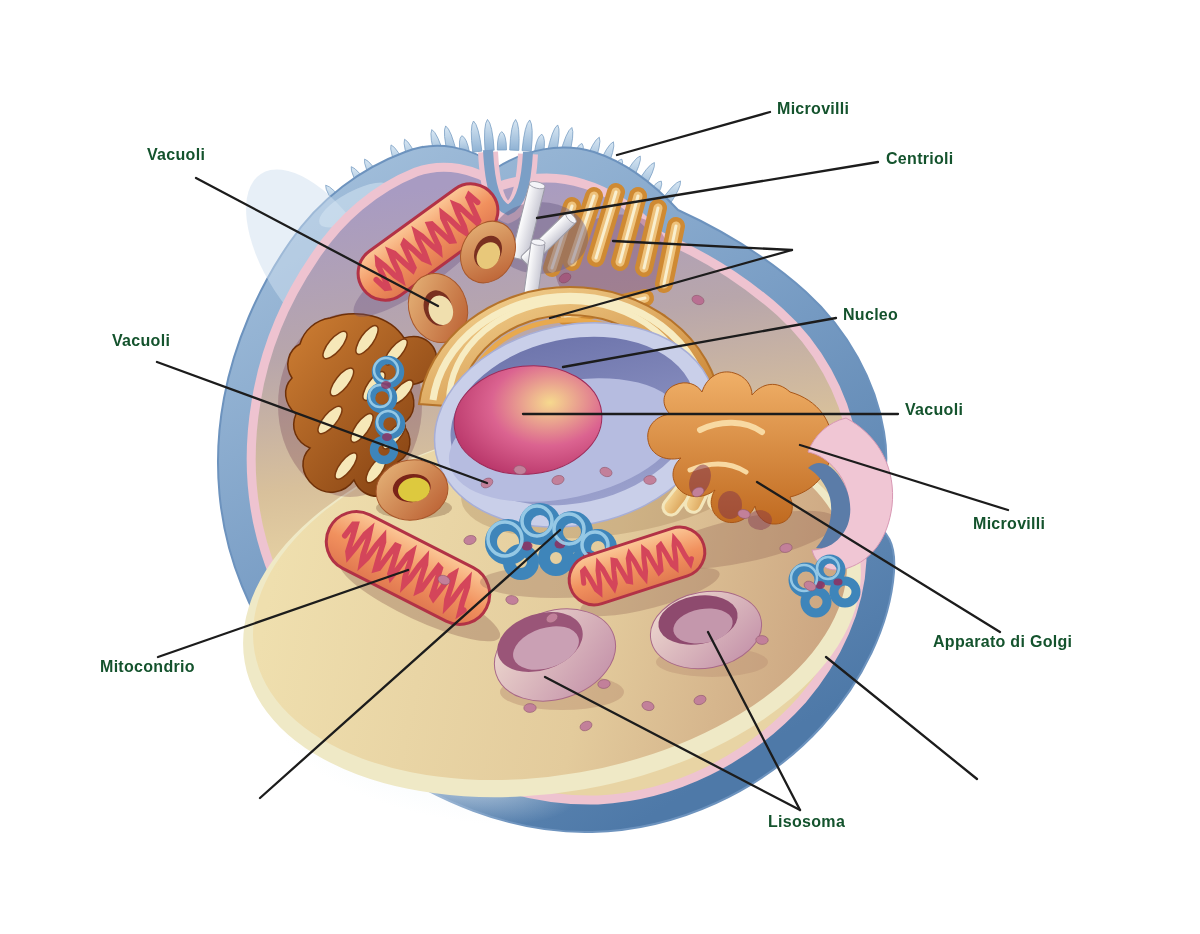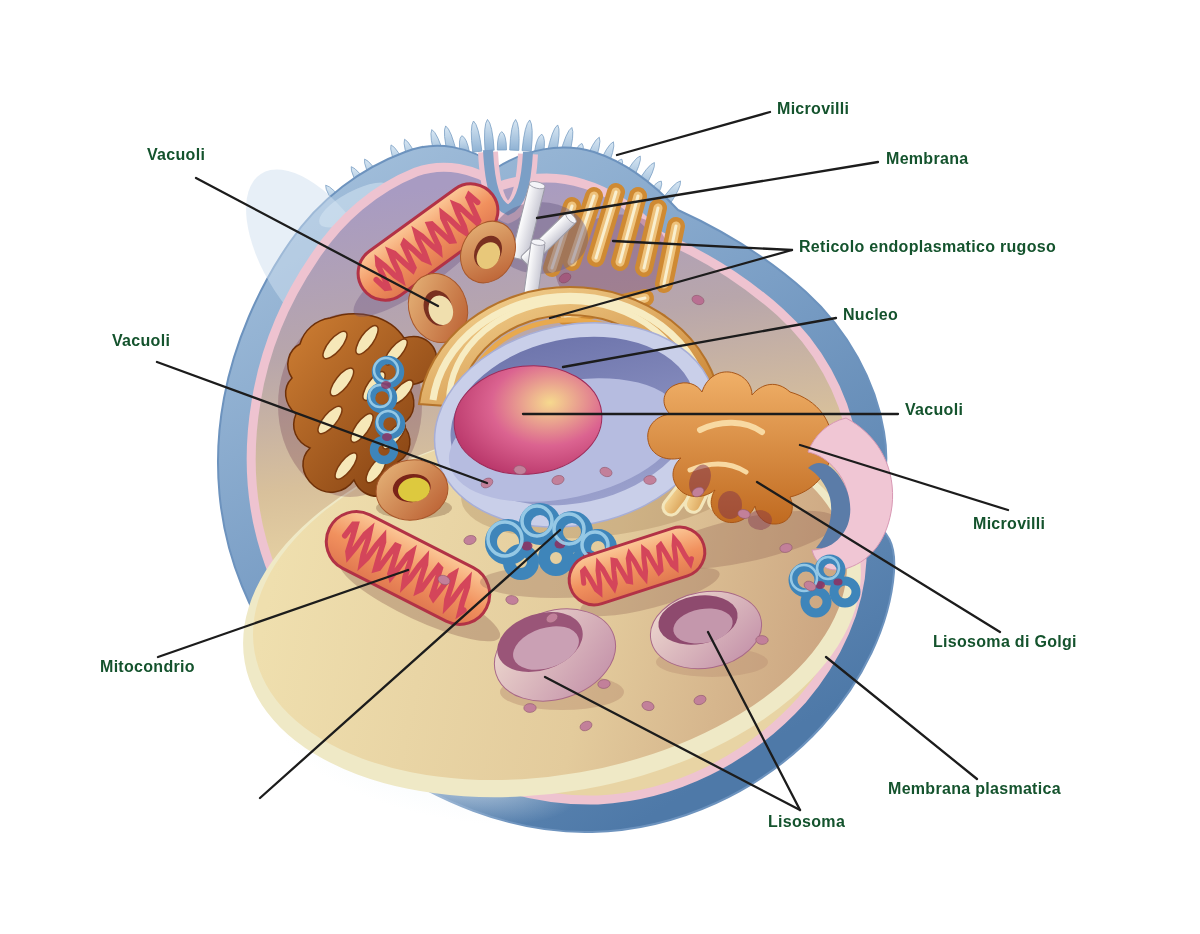--- a/index.html
+++ b/index.html
@@ -399,21 +399,19 @@
     <line x1="977" y1="779" x2="826" y2="657"></line>
     <line x1="800" y1="810" x2="545" y2="677"></line>
     <line x1="800" y1="810" x2="708" y2="632"></line>
   </g>
 </svg>
 
 <div class="lbl" style="left:147px;top:146px">Vacuoli</div>
 <div class="lbl" style="left:112px;top:332px">Vacuoli</div>
 <div class="lbl" style="left:100px;top:658px">Mitocondrio</div>
 <div class="lbl" style="left:777px;top:100px">Microvilli</div>
-<div class="lbl" style="left:886px;top:150px">Membrana</div>
-<div class="lbl" style="left:799px;top:238px">Reticolo endoplasmatico rugoso</div>
+<div class="lbl" style="left:886px;top:150px">Centrioli</div>
 <div class="lbl" style="left:843px;top:306px">Nucleo</div>
 <div class="lbl" style="left:905px;top:401px">Vacuoli</div>
 <div class="lbl" style="left:973px;top:515px">Microvilli</div>
-<div class="lbl" style="left:933px;top:633px">Lisosoma di Golgi</div>
-<div class="lbl" style="left:888px;top:780px">Membrana plasmatica</div>
+<div class="lbl" style="left:933px;top:633px">Apparato di Golgi</div>
 <div class="lbl" style="left:768px;top:813px">Lisosoma</div>
 </div>
 
 </body></html>

